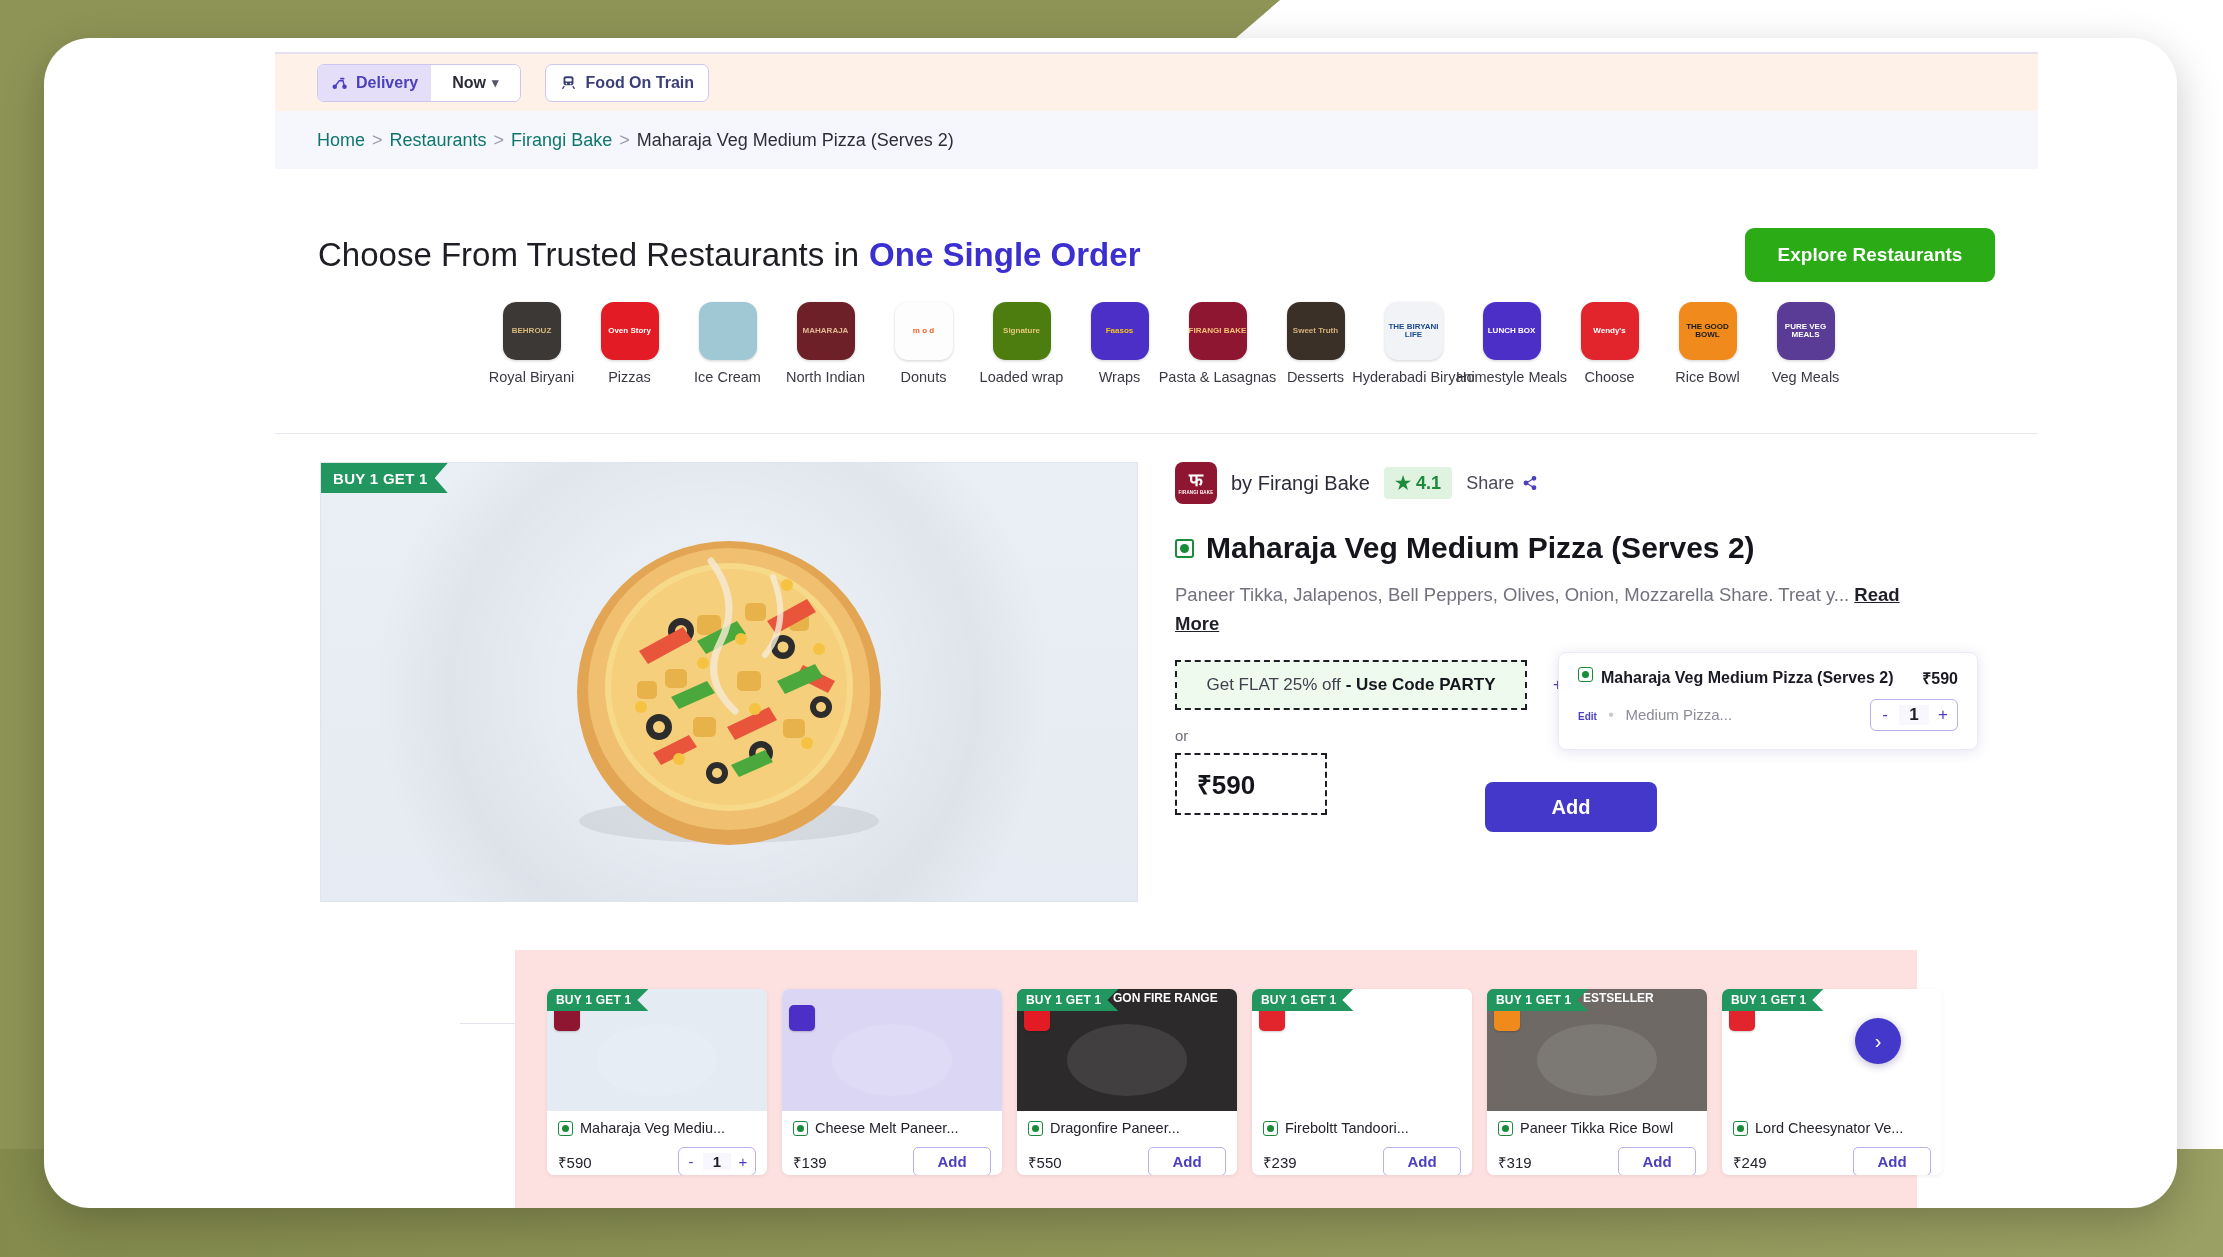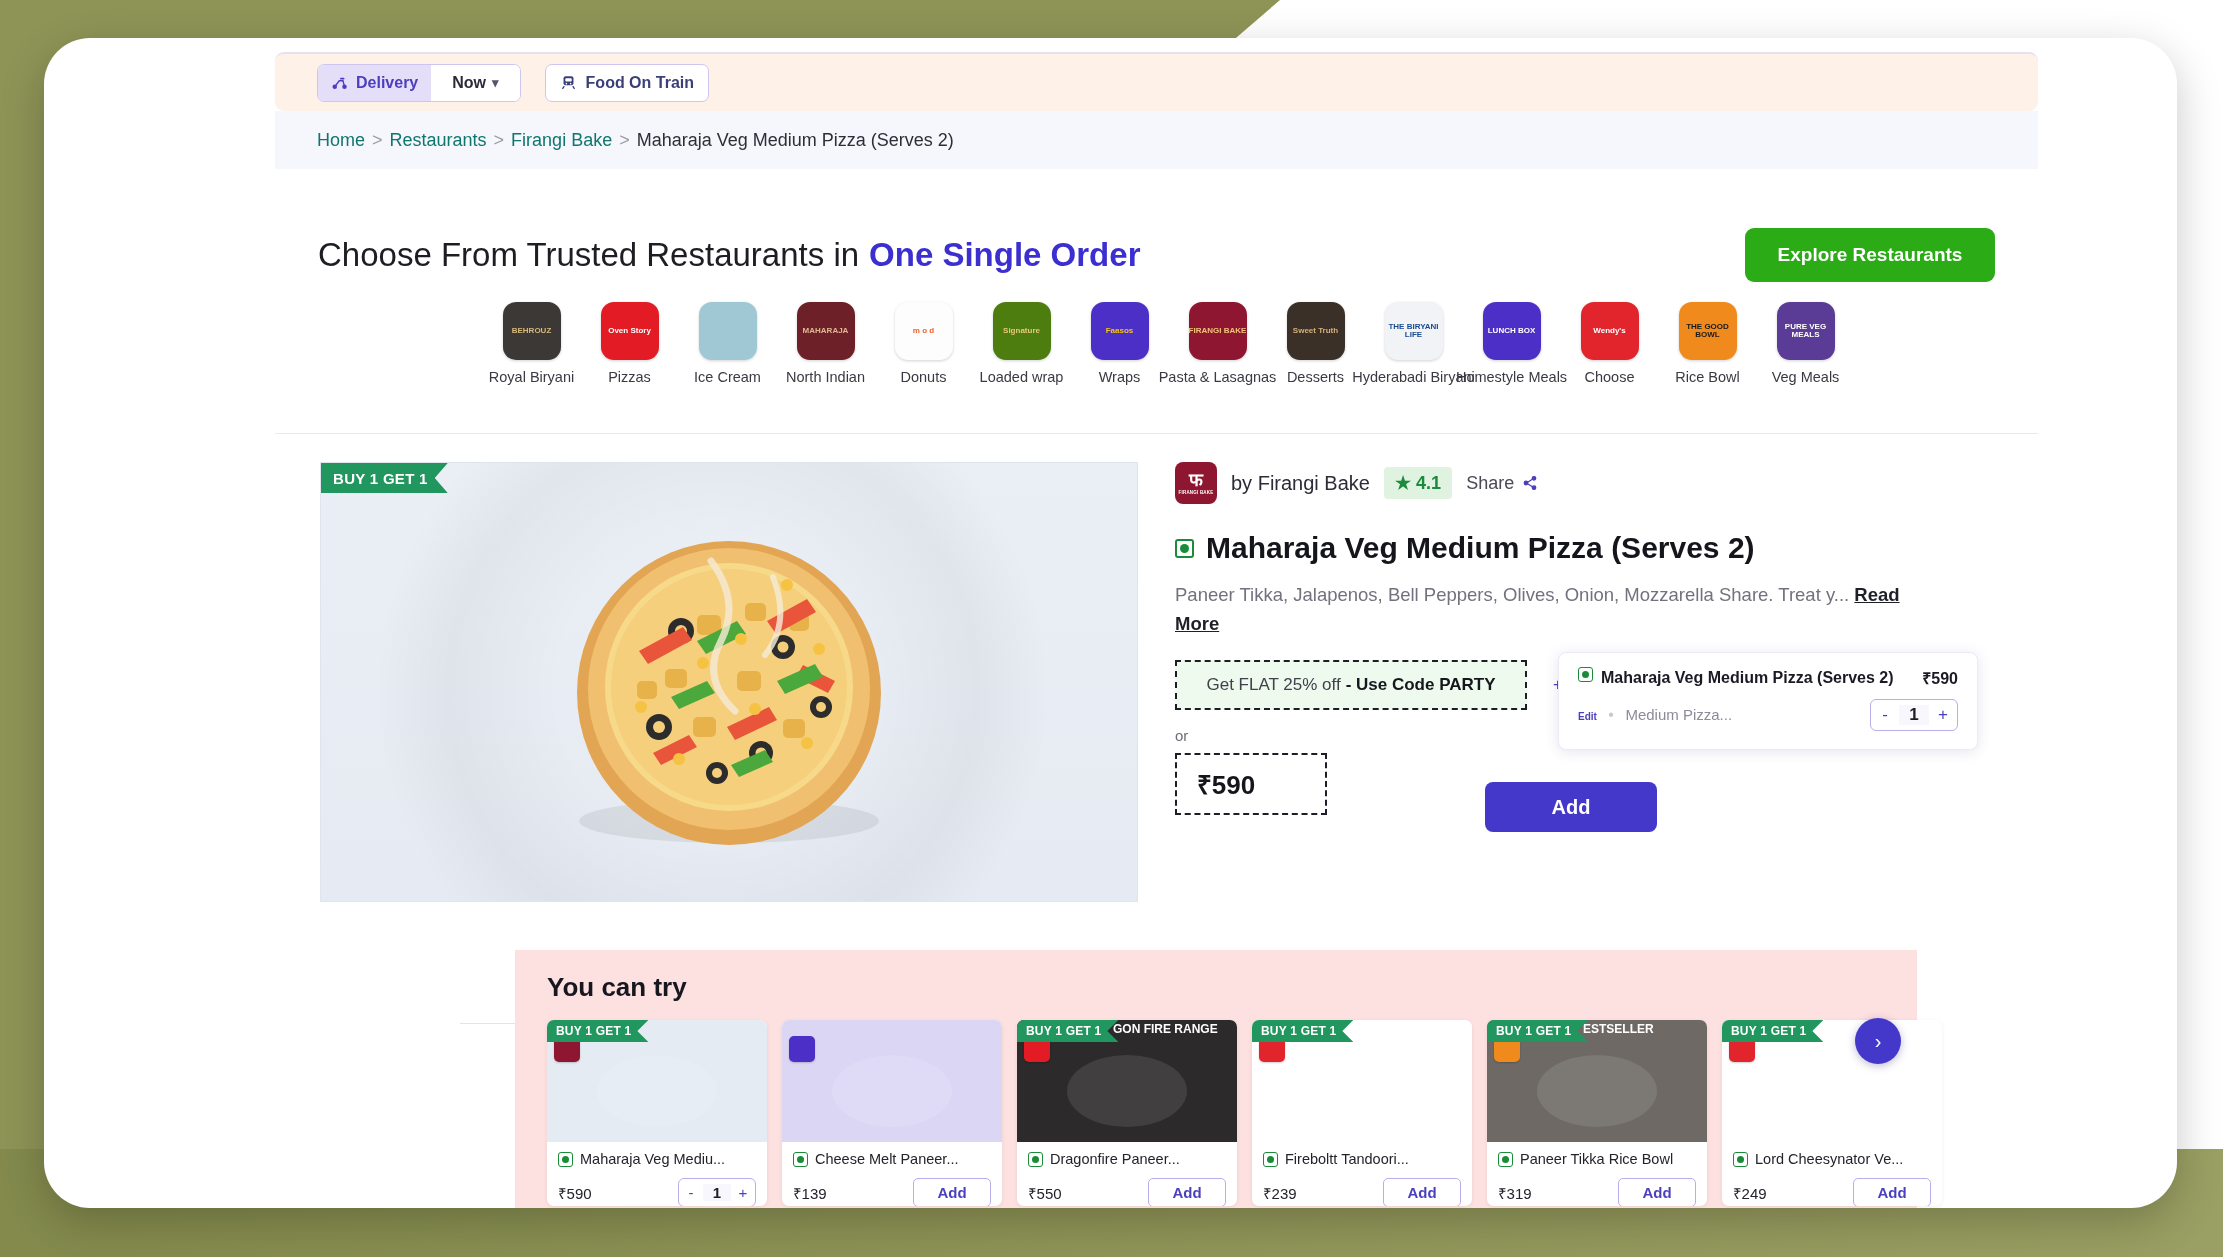--- a/index.html
+++ b/index.html
@@ -37,21 +37,21 @@
     overflow: hidden;
   }
 
   .page { position: absolute; left: 186px; top: 0; width: 1850px; height: 1170px; }
 
   
   .topbar {
     position: absolute; left: 45px; top: 14px; width: 1763px; height: 59px;
     background: #fdf1e8;
     border-top: 2px solid #e6e0f3;
-    display: flex; align-items: center; padding-left: 42px; gap: 24px; border-radius: 9px;
+    display: flex; align-items: center; padding-left: 42px; gap: 24px;
   }
   .seg {
     display: flex; align-items: center; height: 38px;
     border: 1.5px solid #cfc6ef; border-radius: 7px; overflow: hidden; background:#fff;
   }
   .seg-delivery {
     display: flex; align-items: center; gap: 7px;
     background: #e5def9; color: #4b3fbe; font-weight: 700; font-size: 16px;
     height: 100%; padding: 0 13px;
   }
@@ -521,21 +521,20 @@
               <span class="qty">1</span>
               <span>+</span>
             </div>
           </div>
         </div>
       </div>
 
       <div class="faint-line"></div>
 
       <div class="try">
-        <div class="try-h">You can try</div>
         <div class="try-rail" id="try-rail">
             <div class="tcard">
               <div class="tcard-img" style="background:#e4ebf3">
                 <div class="tbadge">BUY 1 GET 1</div>
                 <div class="tlogo" style="background:#8f1630"></div>
                 <div style="position:absolute;left:50%;top:58%;transform:translate(-50%,-50%);width:120px;height:72px;border-radius:50%;background:rgba(255,255,255,.10)"></div>
               </div>
               <div class="tcard-body">
                 <div class="tname">
                   <span class="veg sm"></span>

